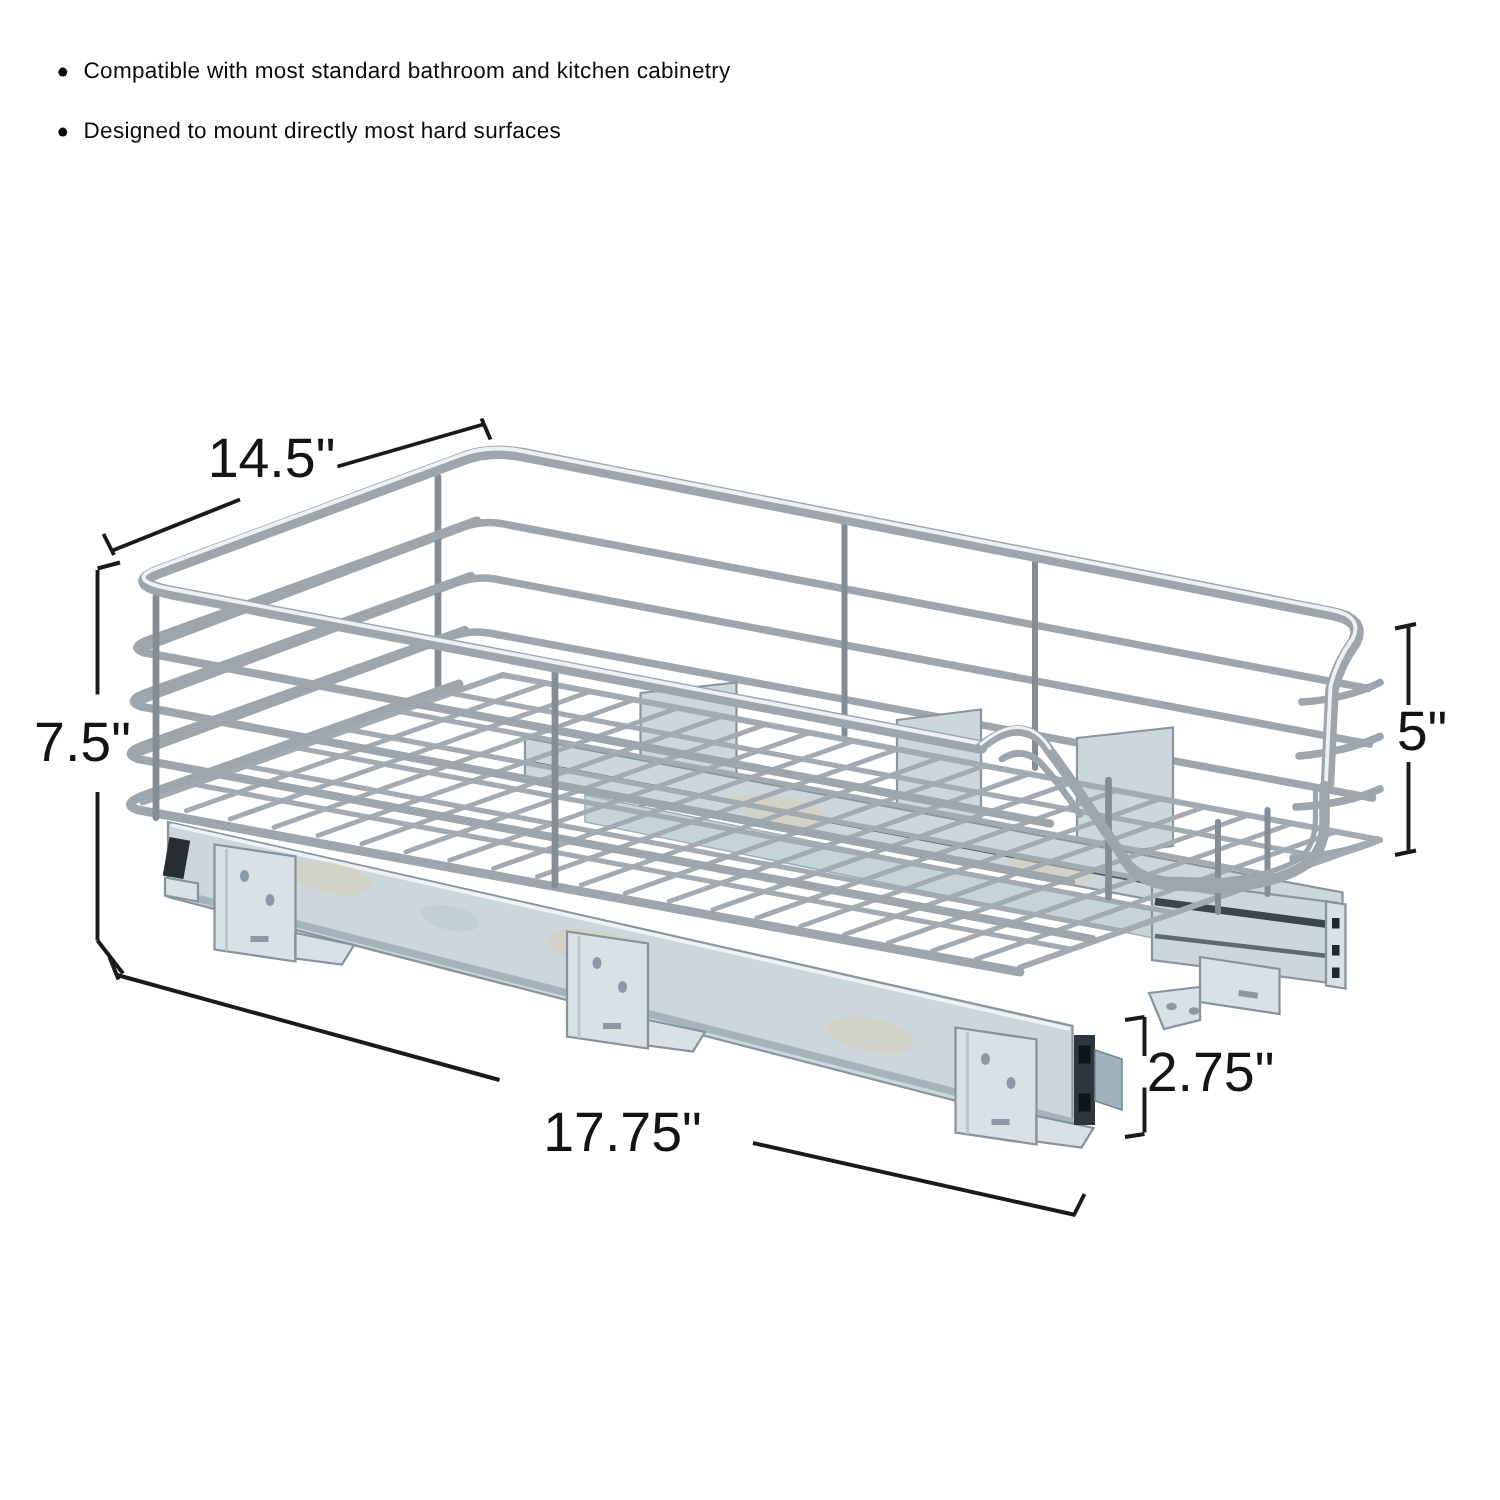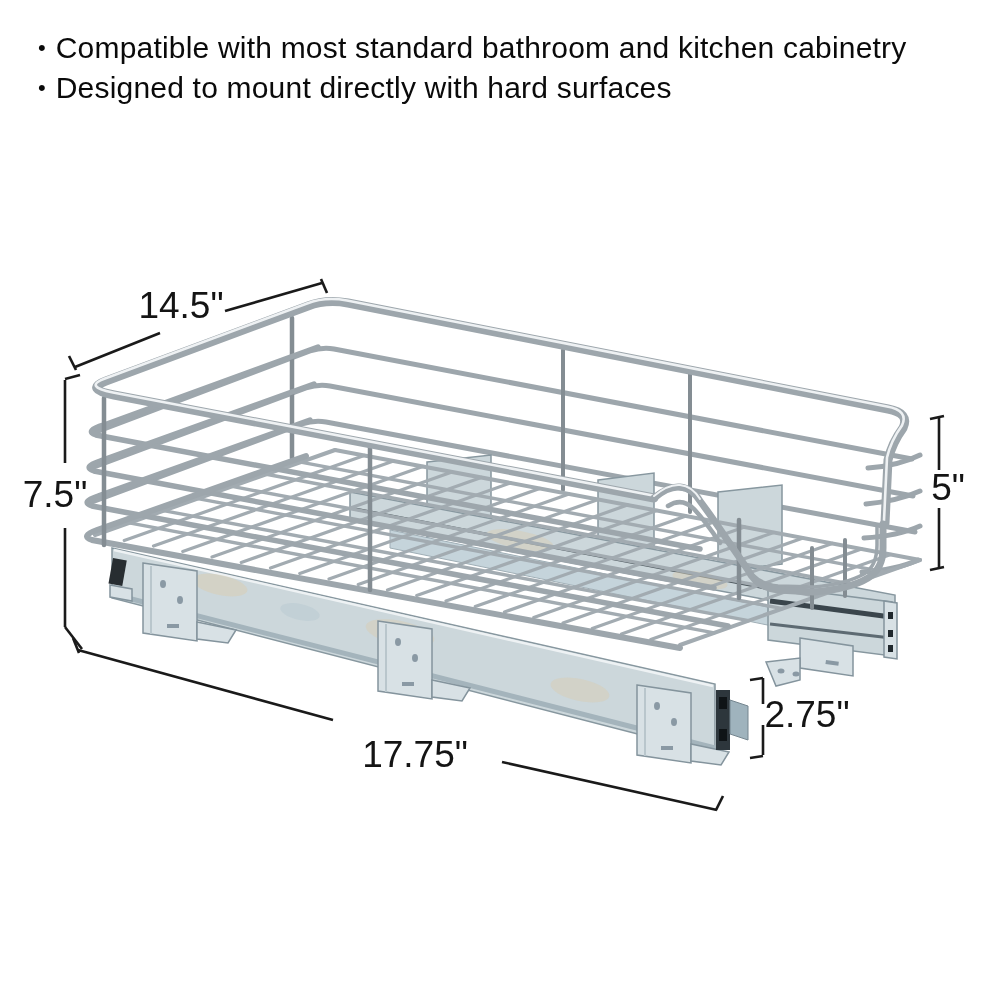--- a/index.html
+++ b/index.html
@@ -1,21 +1,21 @@
 <!DOCTYPE html>
 <html><head>
 <meta charset="utf-8">
 <style>
   html,body{margin:0;padding:0;background:#ffffff;width:1000px;height:1000px;overflow:hidden;}
   body{font-family:"Liberation Sans","DejaVu Sans",sans-serif;}
   .stage{position:relative;width:1000px;height:1000px;background:#fff;}
   .bullets{position:absolute;left:38px;top:33px;}
   .bullet-row{display:flex;align-items:flex-start;margin-bottom:11px;color:#0a0a0a;}
   .bullet-dot{font-size:22px;line-height:29px;margin-right:10px;color:#0a0a0a;}
-  .bullet-text{font-size:30px;line-height:29px;letter-spacing:0.2px;color:#0a0a0a;}
+  .bullet-text{font-size:15px;line-height:29px;letter-spacing:0.2px;color:#0a0a0a;}
   svg{position:absolute;left:0;top:0;}
   .dim-text{font-size:37px;fill:#141414;}
   .dim-line{stroke:#1a1a1a;stroke-width:2.6;fill:none;}
   .wire{stroke:#9da6ac;fill:none;stroke-linecap:round;}
   .wire-dk{stroke:#848d93;fill:none;stroke-linecap:round;}
   .mesh{stroke:#a2abb1;fill:none;stroke-linecap:round;}
   .zinc{fill:#ccd7db;stroke:#87979f;stroke-width:1.5;}
   .zinc-lt{fill:#d8e1e5;stroke:#84949d;stroke-width:1.5;}
   .hole{fill:#8a99a4;}
 </style>
@@ -24,21 +24,21 @@
 
 <div class="stage">
 
   <div class="bullets">
     <div class="bullet-row">
       <span class="bullet-dot">•</span>
       <span class="bullet-text">Compatible with most standard bathroom and kitchen cabinetry</span>
     </div>
     <div class="bullet-row">
       <span class="bullet-dot">•</span>
-      <span class="bullet-text">Designed to mount directly with hard surfaces</span>
+      <span class="bullet-text">Designed to mount directly most hard surfaces</span>
     </div>
   </div>
 
   <svg width="1000" height="1000" viewBox="0 0 1000 1000">
 
     <g>
       <path class="wire" stroke-width="5" d="M 96,432 L 310,351 Q 322,347 334,349 L 912,459"></path>
       <path class="wire" stroke-width="5" d="M 94,467 L 306,388 Q 318,384 330,386 L 913,496"></path>
       <path class="wire" stroke-width="5" d="M 92,502 L 302,424 Q 314,420 326,422 L 915,532"></path>
       <line class="wire-dk" x1="292" y1="318" x2="292" y2="458" stroke-width="4.5"></line>

